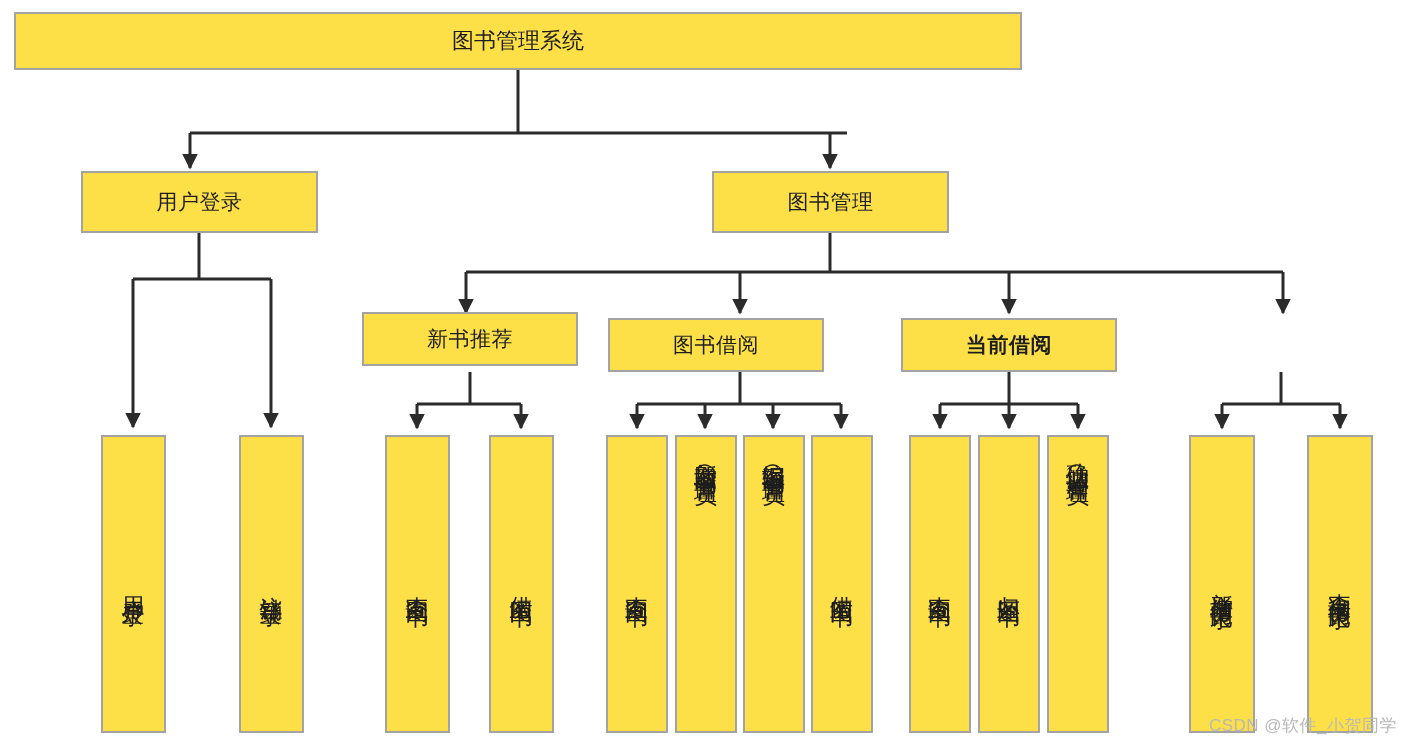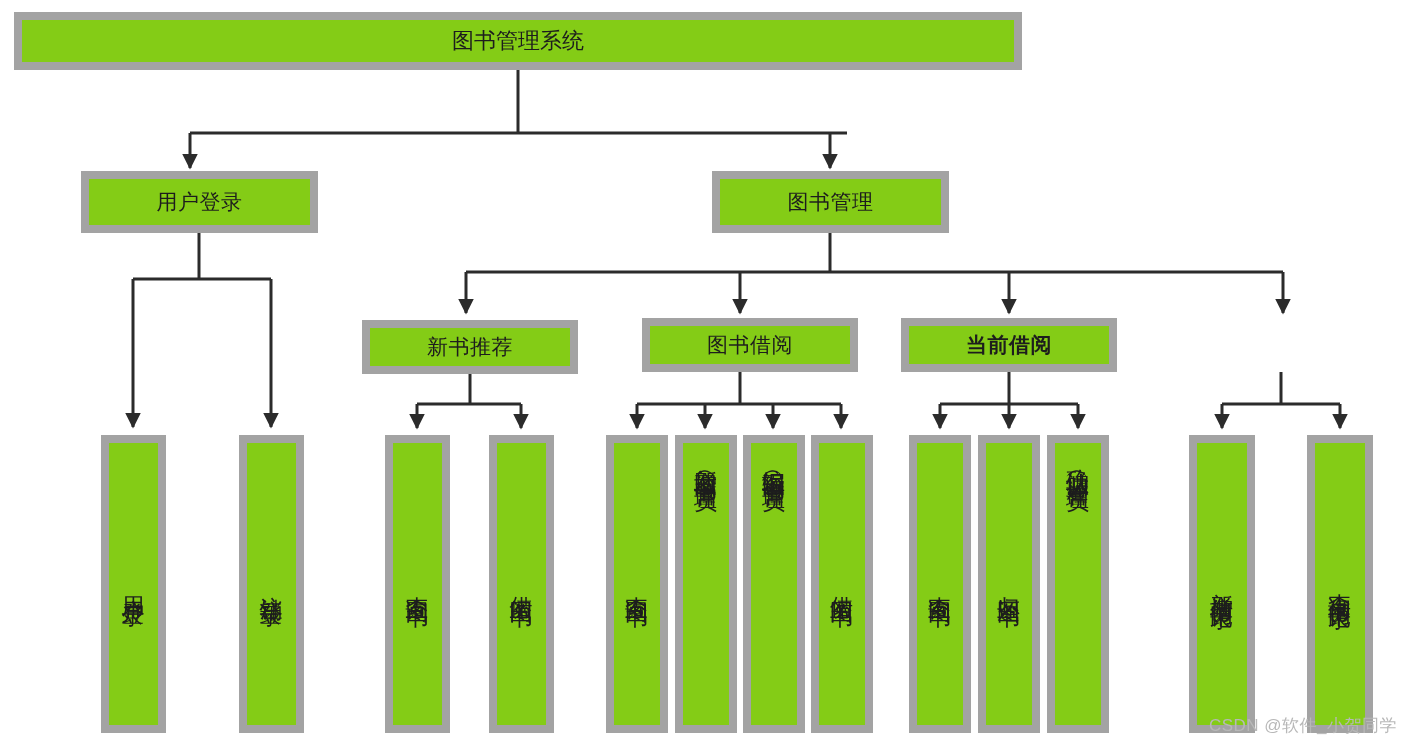--- a/index.html
+++ b/index.html
@@ -22,22 +22,22 @@
     position: absolute;
     left: 0;
     top: 0;
     width: 1405px;
     height: 747px;
     pointer-events: none;
   }
   .node {
     position: absolute;
     box-sizing: border-box;
-    background: #84cc16;
-    border: 8px solid #a3a3a3;
+    background: #fde047;
+    border: 2px solid #a3a3a3;
     display: flex;
     align-items: center;
     justify-content: center;
     color: #1d1d1d;
   }
   .node-h {
     font-size: 21px;
     letter-spacing: 0.5px;
     white-space: nowrap;
   }
@@ -132,24 +132,24 @@
     <span>图书管理系统</span>
   </div>
 
   <div class="node node-h" style="left:81px; top:171px; width:237px; height:62px;">
     <span>用户登录</span>
   </div>
   <div class="node node-h" style="left:712px; top:171px; width:237px; height:62px;">
     <span>图书管理</span>
   </div>
 
-  <div class="node node-h" style="left:362px; top:320px; width:216px; height:54px;">
+  <div class="node node-h" style="left:362px; top:312px; width:216px; height:54px;">
     <span>新书推荐</span>
   </div>
-  <div class="node node-h" style="left:642px; top:318px; width:216px; height:54px;">
+  <div class="node node-h" style="left:608px; top:318px; width:216px; height:54px;">
     <span>图书借阅</span>
   </div>
   <div class="node node-h" style="left:901px; top:318px; width:216px; height:54px;font-weight:bold;">
     <span>当前借阅</span>
   </div>
 
   <div class="node node-leaf center-text" style="left:101px; top:435px; width:65px; height:298px;">
     <span class="vtext">用户登录</span>
   </div>
   <div class="node node-leaf center-text" style="left:239px; top:435px; width:65px; height:298px;">

